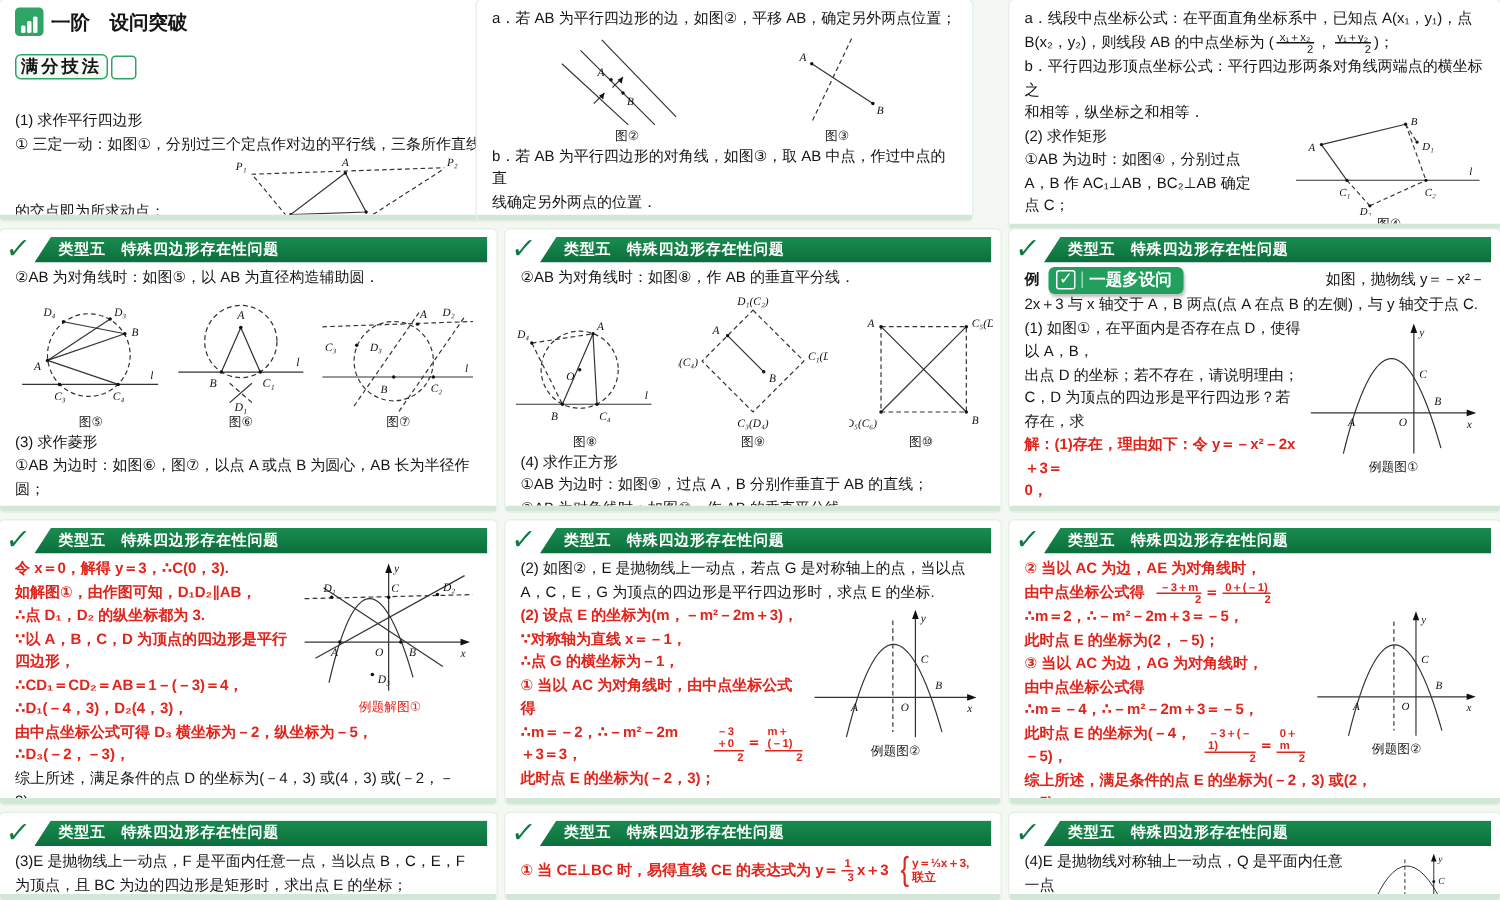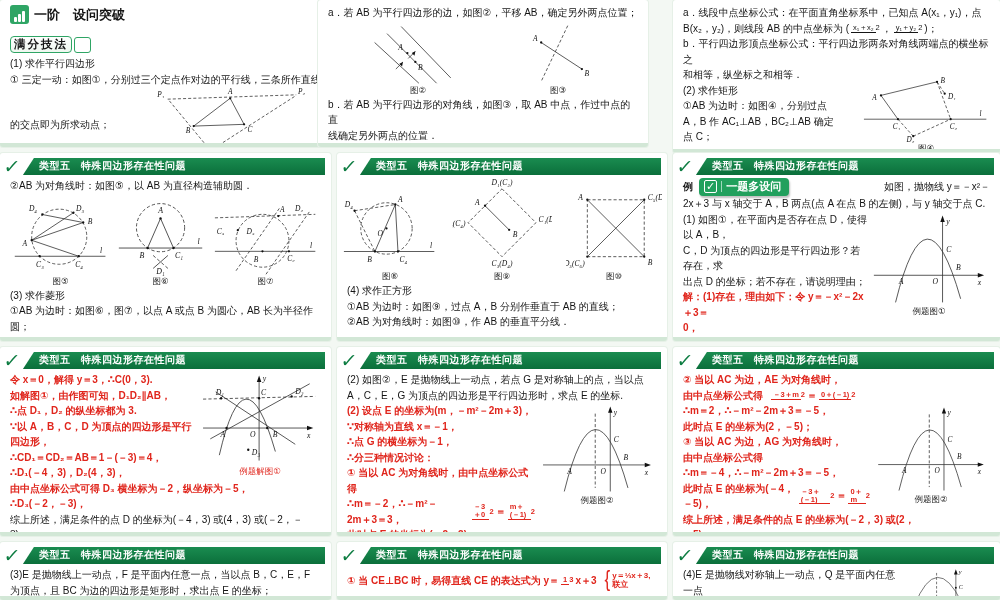--- a/index.html
+++ b/index.html
@@ -17,21 +17,21 @@
   .flex{display:flex;align-items:center}
   .fr{float:right}
   .fig{text-align:center}
   .figcap{font-size:8.5px;color:#222;line-height:1.1;margin-top:1px;text-align:center}
   .figcap.red{color:#e0251c}
   svg{display:block;margin:0 auto}
   .fl{font:italic 8.5px "Liberation Serif","DejaVu Serif",serif;fill:#111}
   .sv{stroke:#333;stroke-width:.9;fill:none}
   .dsh{stroke-dasharray:3.5 2.4}
   .dot{fill:#111;stroke:none}
-  .frac{display:inline-flex;flex-direction:row;align-items:center;vertical-align:-5px;
+  .frac{display:inline-flex;flex-direction:column;align-items:flex-end;vertical-align:-5px;
         line-height:1.05;font-size:7.5px;margin:0 2px}
   .fn{border-bottom:1px solid currentColor;padding:0 2px}
   .appicon{width:15px;height:15px;background:#2fa565;border-radius:3px;display:flex;align-items:flex-end;
            justify-content:center;gap:1.5px;padding:2px;box-sizing:content-box}
   .appicon i{display:block;width:2.5px;background:#fff;border-radius:1px}
   .a1{height:5px}.a2{height:8px}.a3{height:11px}
   .tab{border:1.6px solid #2fa565;border-radius:4px;padding:0 3px;font-size:11.5px;font-weight:700;
        letter-spacing:2px;background:linear-gradient(#ffffff,#eef7ef)}
   .tabempty{width:15px;height:14px;border:1.6px solid #2fa565;border-radius:3px;margin-left:2px;background:#fff}
   .badge{display:inline-flex;align-items:center;gap:4px;background:#21a05d;color:#fff;border-radius:4px;
@@ -50,21 +50,21 @@
 
 <div class="slide" style="left:0;top:0;width:331px;height:147px">
   <div class="flex" style="gap:5px;margin-bottom:12px">
     <span class="appicon">
         <i class="a1"></i>
         <i class="a2"></i>
         <i class="a3"></i>
       </span>
     <span style="font-size:13px;font-weight:700">一阶　设问突破</span>
   </div>
-  <div class="flex" style="margin-bottom:3px">
+  <div class="flex" style="margin-bottom:20px">
     <span class="tab">满分技法</span>
     <span class="tabempty"></span>
   </div>
   <div class="ln">(1) 求作平行四边形</div>
   <div class="ln">① 三定一动：如图①，分别过三个定点作对边的平行线，三条所作直线</div>
   <div class="flex" style="align-items:center">
     <div class="ln">的交点即为所求动点；</div>
     <div class="fig" style="margin-left:34px">
       <svg width="175" height="66" viewBox="0 0 175 76">
         <path class="sv dsh" d="M14,14 L162,9"></path>
@@ -244,20 +244,21 @@
   </div>
   <div class="ln">(3) 求作菱形</div>
   <div class="ln">①AB 为边时：如图⑥，图⑦，以点 A 或点 B 为圆心，AB 长为半径作圆；</div>
 </div>
 
 <div class="slide" style="left:337px;top:153px;width:330px;height:188px">
   <div class="typebar">
     <span class="check">✓</span>
     <div class="bar">类型五　特殊四边形存在性问题</div>
   </div>
+  <div class="ln">②AB 为对角线时：如图⑧，作 AB 的垂直平分线．</div>
   <div class="flex" style="justify-content:center;gap:14px;align-items:flex-end;margin:2px 0">
     <div class="fig">
       <svg width="96" height="78" viewBox="0 0 108 88">
         <circle class="sv dsh" cx="50" cy="40" r="29"></circle>
         <path class="sv" d="M2,66 L104,66"></path>
         <path class="sv dsh" d="M14,20 L60,13"></path>
           <path class="sv dsh" d="M14,20 L37,66"></path>
         <path class="sv" d="M37,66 L60,13 L63,66"></path>
         <circle class="dot" cx="60" cy="13" r="1.3"></circle>
           <circle class="dot" cx="37" cy="66" r="1.3"></circle>
@@ -337,22 +338,22 @@
       <text class="fl" x="84" y="13">y</text>
       <text class="fl" x="84" y="44">C</text>
       <text class="fl" x="95" y="64">B</text>
       <text class="fl" x="34" y="80" text-anchor="middle">A</text>
       <text class="fl" x="72" y="80" text-anchor="middle">O</text>
       <text class="fl" x="119" y="81">x</text>
     </svg>
     <div class="figcap">例题图①</div>
   </div>
   <div class="ln">(1) 如图①，在平面内是否存在点 D，使得以 A，B，</div>
+  <div class="ln">出点 D 的坐标；若不存在，请说明理由；</div>
   <div class="ln">C，D 为顶点的四边形是平行四边形？若存在，求</div>
-  <div class="ln">出点 D 的坐标；若不存在，请说明理由；</div>
   <div class="ln red b">解：(1)存在，理由如下：令 y＝－x²－2x＋3＝</div>
   <div class="ln red b">0，</div>
   <div class="ln red b">解得 x＝－3 或 x＝1，</div>
 
 </div>
 
 <div class="slide" style="left:0;top:347px;width:331px;height:189px">
   <div class="typebar">
     <span class="check">✓</span>
     <div class="bar">类型五　特殊四边形存在性问题</div>
@@ -417,21 +418,20 @@
       <text class="fl" x="95" y="64">B</text>
       <text class="fl" x="34" y="80" text-anchor="middle">A</text>
       <text class="fl" x="72" y="80" text-anchor="middle">O</text>
       <text class="fl" x="119" y="81">x</text>
     </svg>
     <div class="figcap">例题图②</div>
   </div>
   <div class="ln red b">(2) 设点 E 的坐标为(m，－m²－2m＋3)，</div>
   <div class="ln red b">∵对称轴为直线 x＝－1，</div>
   <div class="ln red b">∴点 G 的横坐标为－1，</div>
-  <div class="ln red b">∴分三种情况讨论：</div>
   <div class="ln red b">① 当以 AC 为对角线时，由中点坐标公式得</div>
   <div class="ln red b flex">
     <span>∴m＝－2，∴－m²－2m＋3＝3，</span>
     <span class="frac" style="margin-left:22px">
       <span class="fn">－3＋0</span>
       <span class="fd">2</span>
     </span>
     <span>＝</span>
     <span class="frac">
       <span class="fn">m＋(－1)</span>

